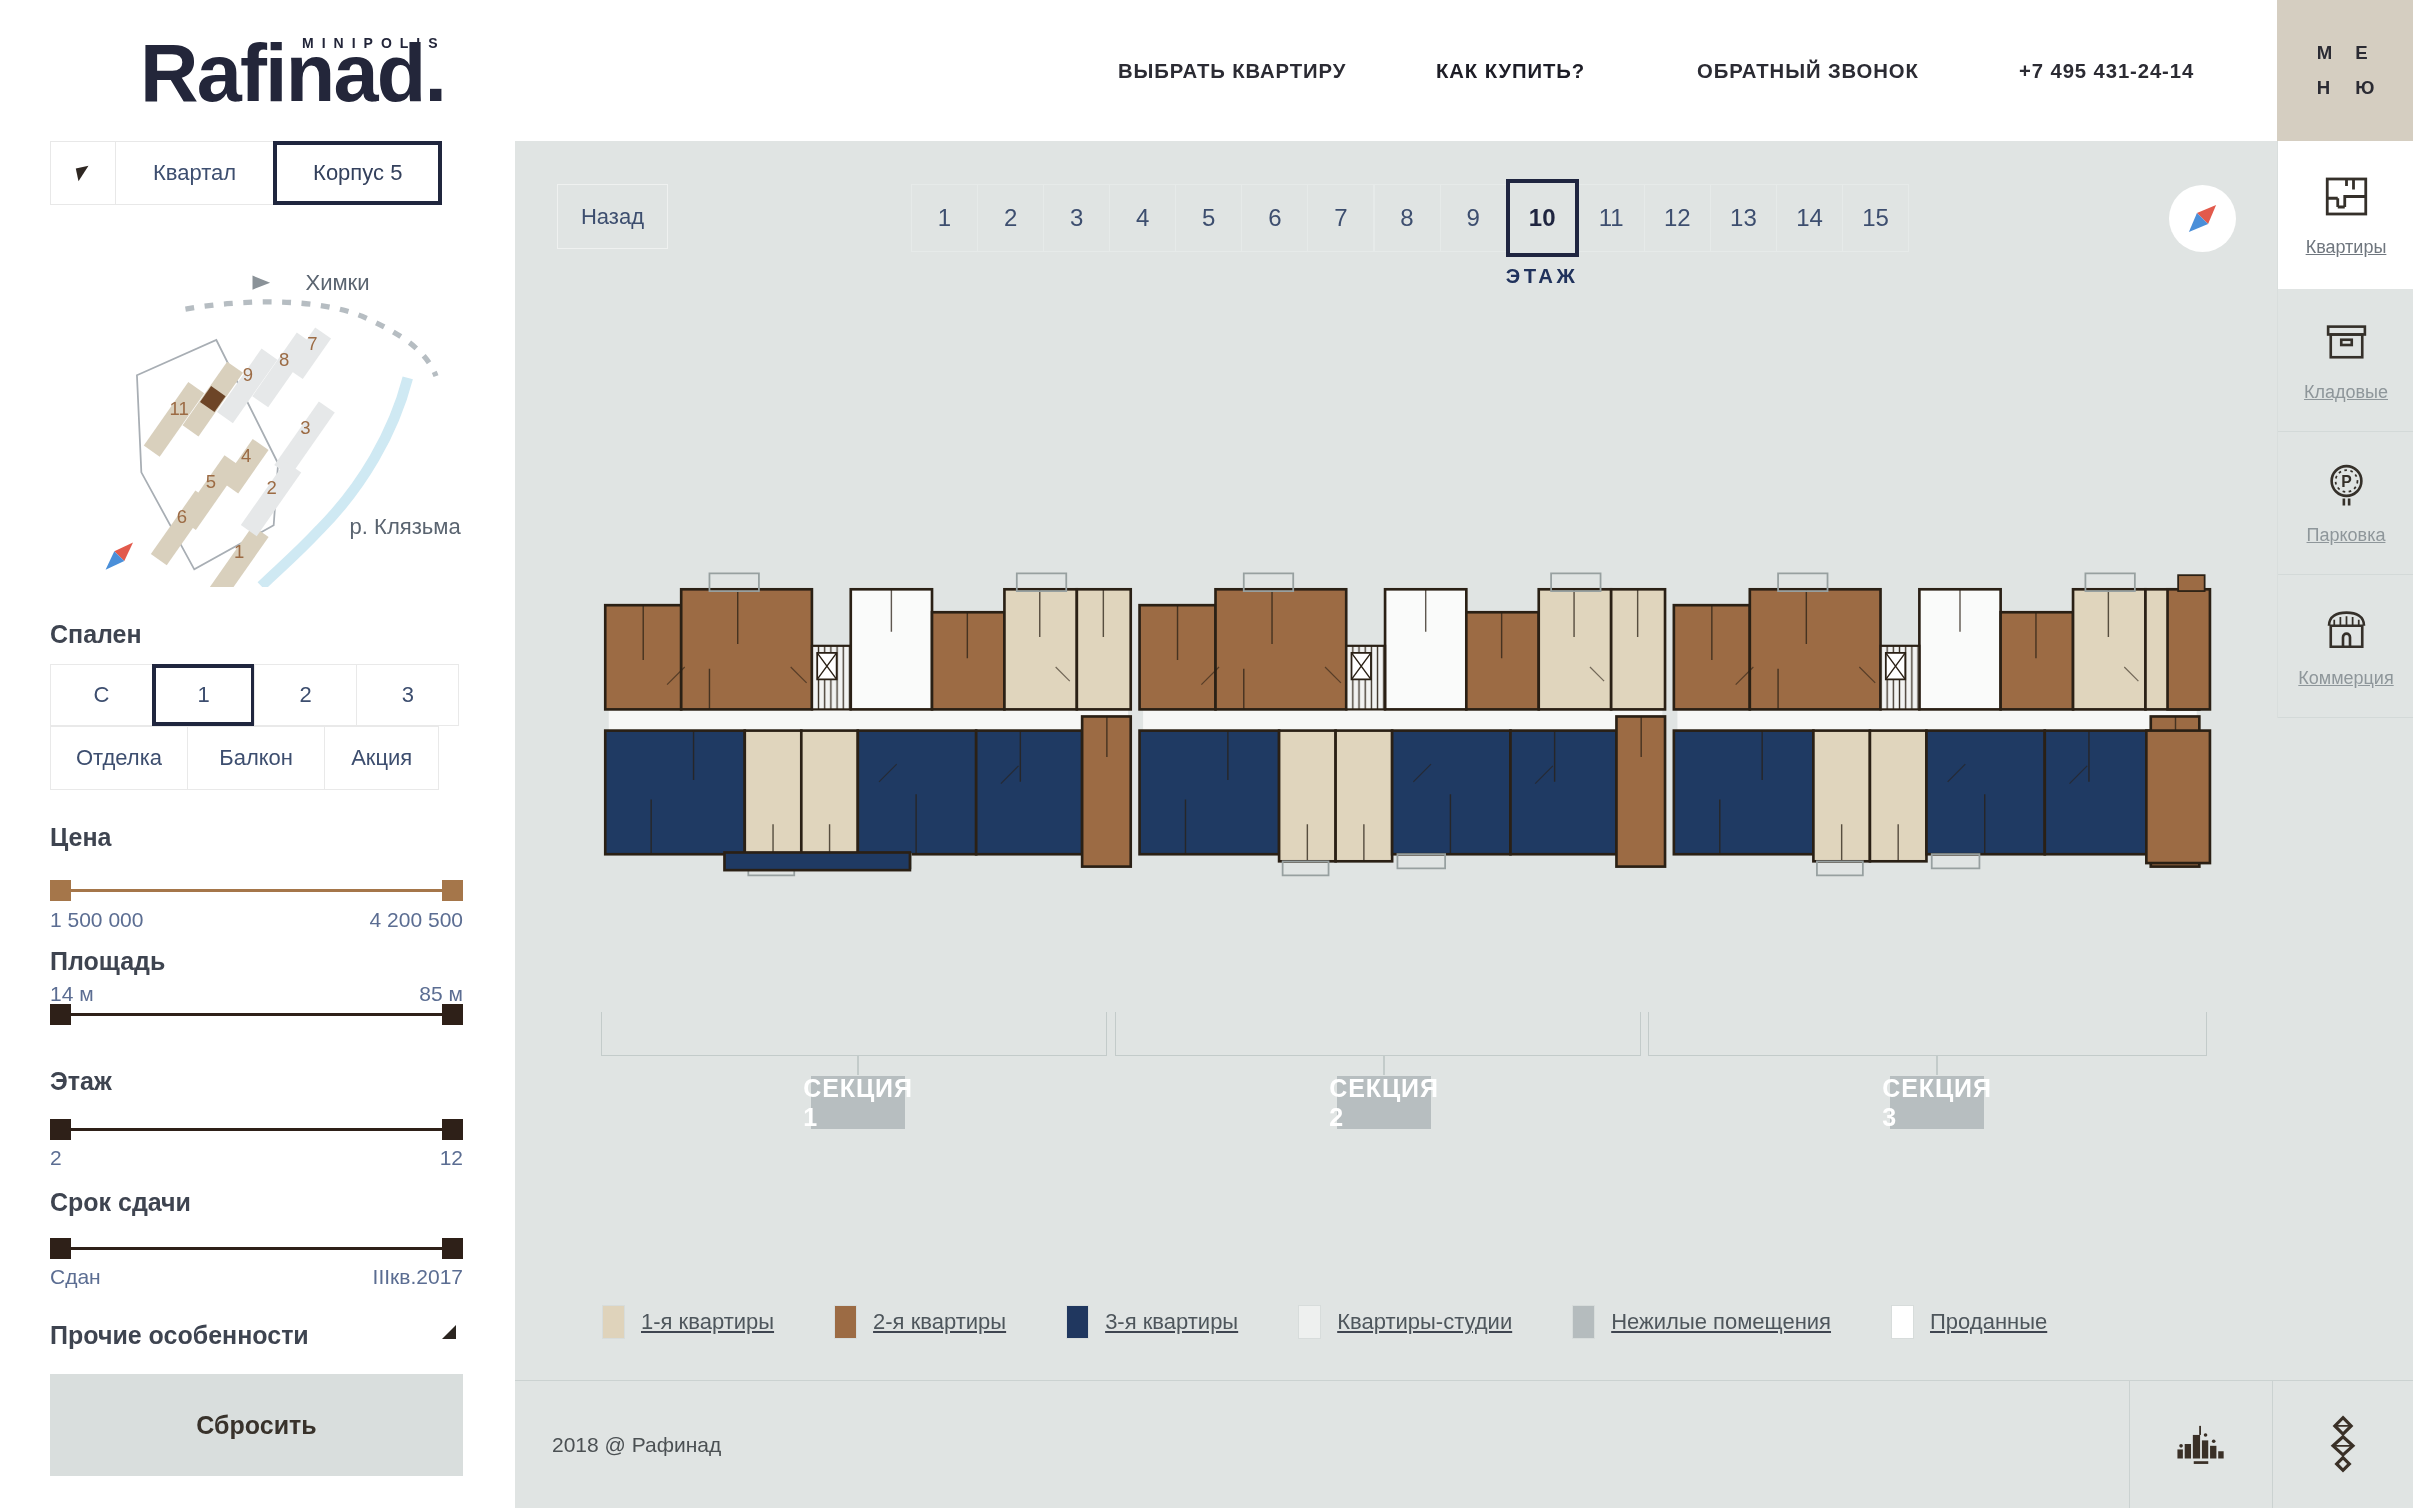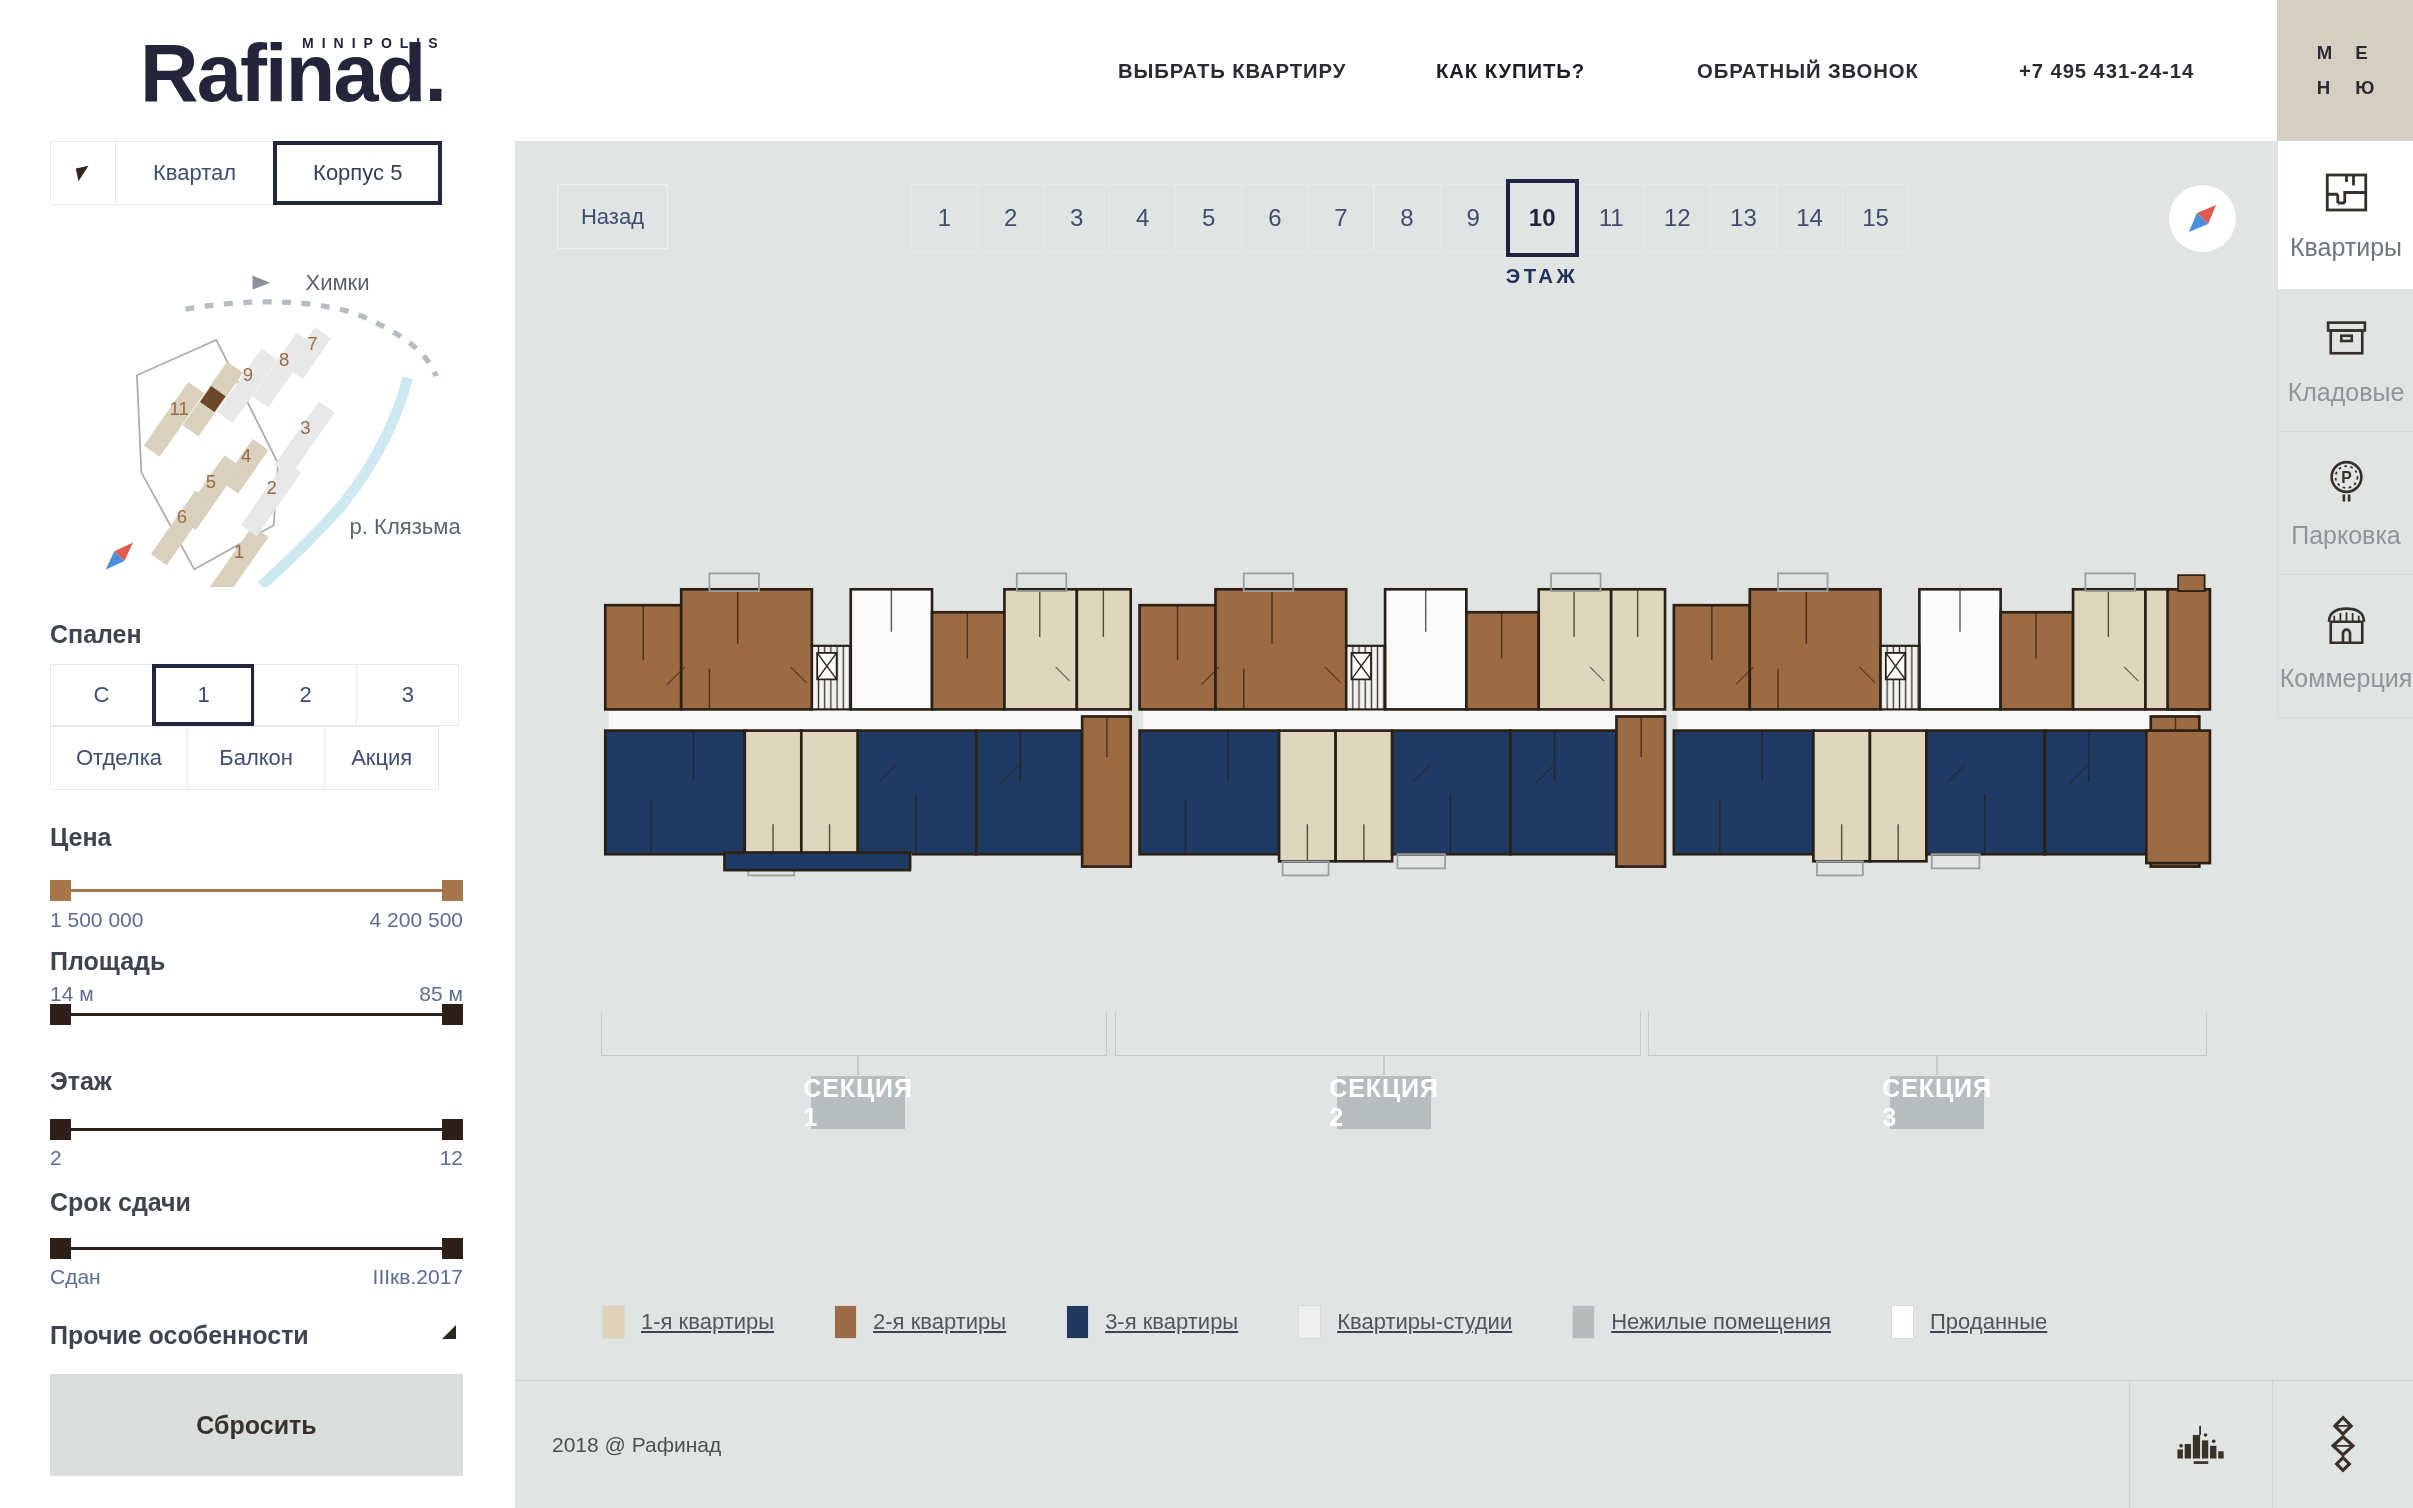--- a/index.html
+++ b/index.html
@@ -70,21 +70,21 @@
   .footer-text { position:absolute; left:37px; top:1292px; font-size:21px; color:#4b5053; }
   .footer-cell { position:absolute; top:1239px; height:128px; border-left:0.9px solid #cbd2d1; display:flex; align-items:center; justify-content:center; cursor:pointer; }
 
   
   .rail { position:absolute; left:2277px; top:0; width:137px; z-index:6; }
   .menu-btn { width:137px; height:141px; background:#d5cec1; display:flex; align-items:center; justify-content:center; cursor:pointer; }
   .menu-grid { display:grid; grid-template-columns:auto auto; gap:12.4px 23px; font-size:18.6px; font-weight:700; color:#2b2b33; }
   .rail-items { border-left:0.9px solid #d9dedd; }
   .rail-item { width:136px; height:143px; background:#e0e4e3; border-bottom:0.9px solid #d3d9d8; display:flex; flex-direction:column; align-items:center; justify-content:center; gap:12.4px; cursor:pointer; }
   .rail-item.active { background:#ffffff; border-bottom:none; height:148px; }
-  .rail-label { font-size:25px; color:#8e969a; }
+  .rail-label { font-size:18px; color:#8e969a;text-decoration:underline; }
   .rail-item.active .rail-label { color:#6f767e; }
 </style>
 </head>
 <body>
 
 <div class="main">
 
   <div class="back-btn">Назад</div>
 
   <div class="floors">

